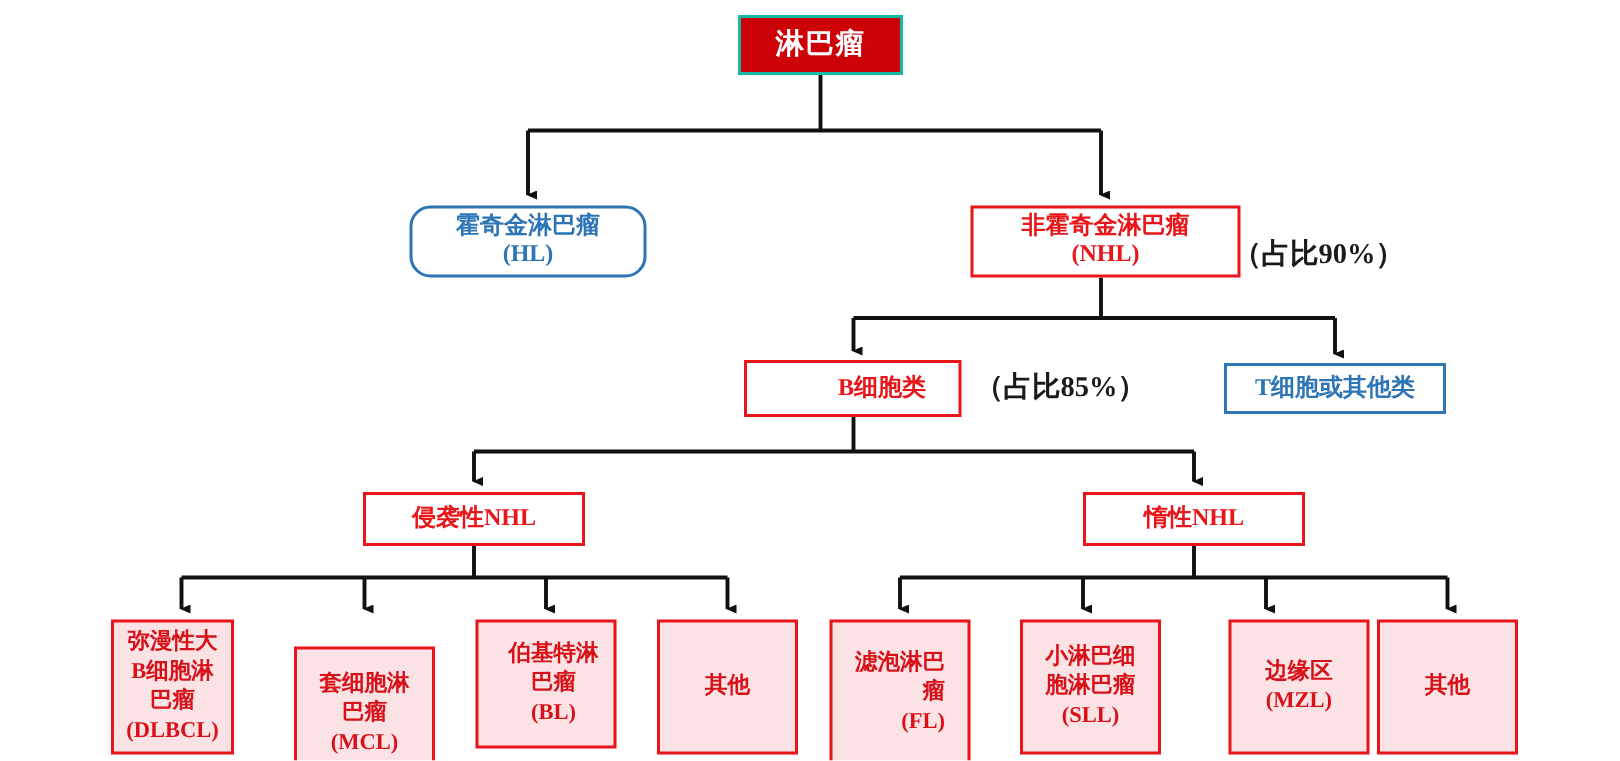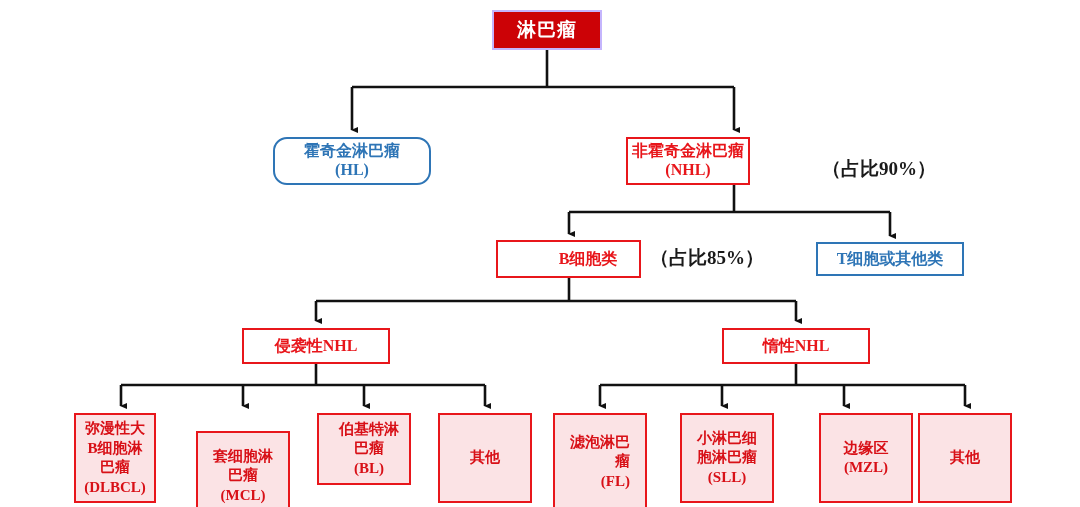--- a/index.html
+++ b/index.html
@@ -24,21 +24,21 @@
     align-items: center;
     justify-content: center;
     text-align: center;
     font-weight: bold;
     line-height: 1.18;
     white-space: pre-line;
   }
   
   .node.root {
     background: #CC0206;
-    border: 2px solid #c4b5fd;
+    border: 2px solid #14b8a6;
     color: #ffffff;
     font-size: 19px;
     letter-spacing: 1px;
   }
   
   .node.blue {
     background: #ffffff;
     border: 2.5px solid #2E75B6;
     color: #2E75B6;
     font-size: 16px;
@@ -116,34 +116,34 @@
       <path d="M722,385 L722,406" marker-end="url(#arrow)"></path>
       <path d="M844,385 L844,406" marker-end="url(#arrow)"></path>
       <path d="M965,385 L965,406" marker-end="url(#arrow)"></path>
     </g>
   </svg>
 
   <div id="nodes-layer">
       <div class="node root" style="left: 492px; top: 10px; width: 110px; height: 40px;">淋巴瘤</div>
       <div class="node blue" style="left: 273px; top: 137px; width: 158px; height: 48px; border-radius: 14px;">霍奇金淋巴瘤
 (HL)</div>
-      <div class="node red" style="left: 626px; top: 137px; width: 124px; height: 48px;">非霍奇金淋巴瘤
+      <div class="node red" style="left: 647px; top: 137px; width: 180px; height: 48px;">非霍奇金淋巴瘤
 (NHL)</div>
       <div class="node red" style="left: 496px; top: 240px; width: 145px; height: 38px; padding-left: 39px;">B细胞类</div>
       <div class="node blue" style="left: 816px; top: 242px; width: 148px; height: 34px;">T细胞或其他类</div>
       <div class="node red" style="left: 242px; top: 328px; width: 148px; height: 36px;">侵袭性NHL</div>
       <div class="node red" style="left: 722px; top: 328px; width: 148px; height: 36px;">惰性NHL</div>
       <div class="node leaf" style="left: 74px; top: 413px; width: 82px; height: 90px;">弥漫性大
 B细胞淋
 巴瘤
 (DLBCL)</div>
       <div class="node leaf" style="left: 196px; top: 413px; width: 94px; height: 90px; margin-top: 18px;">套细胞淋
 巴瘤
 (MCL)</div>
-      <div class="node leaf" style="left: 317px; top: 413px; width: 94px; height: 72px; padding-left: 10px;">伯基特淋
+      <div class="node leaf" style="left: 317px; top: 413px; width: 94px; height: 86px; padding-left: 10px;">伯基特淋
 巴瘤
 (BL)</div>
       <div class="node leaf" style="left: 438px; top: 413px; width: 94px; height: 90px;">其他</div>
       <div class="node leaf" style="left: 553px; top: 413px; width: 94px; height: 98px; text-align: right;">滤泡淋巴
 瘤
 (FL)</div>
       <div class="node leaf" style="left: 680px; top: 413px; width: 94px; height: 90px;">小淋巴细
 胞淋巴瘤
 (SLL)</div>
       <div class="node leaf" style="left: 819px; top: 413px; width: 94px; height: 90px;">边缘区

